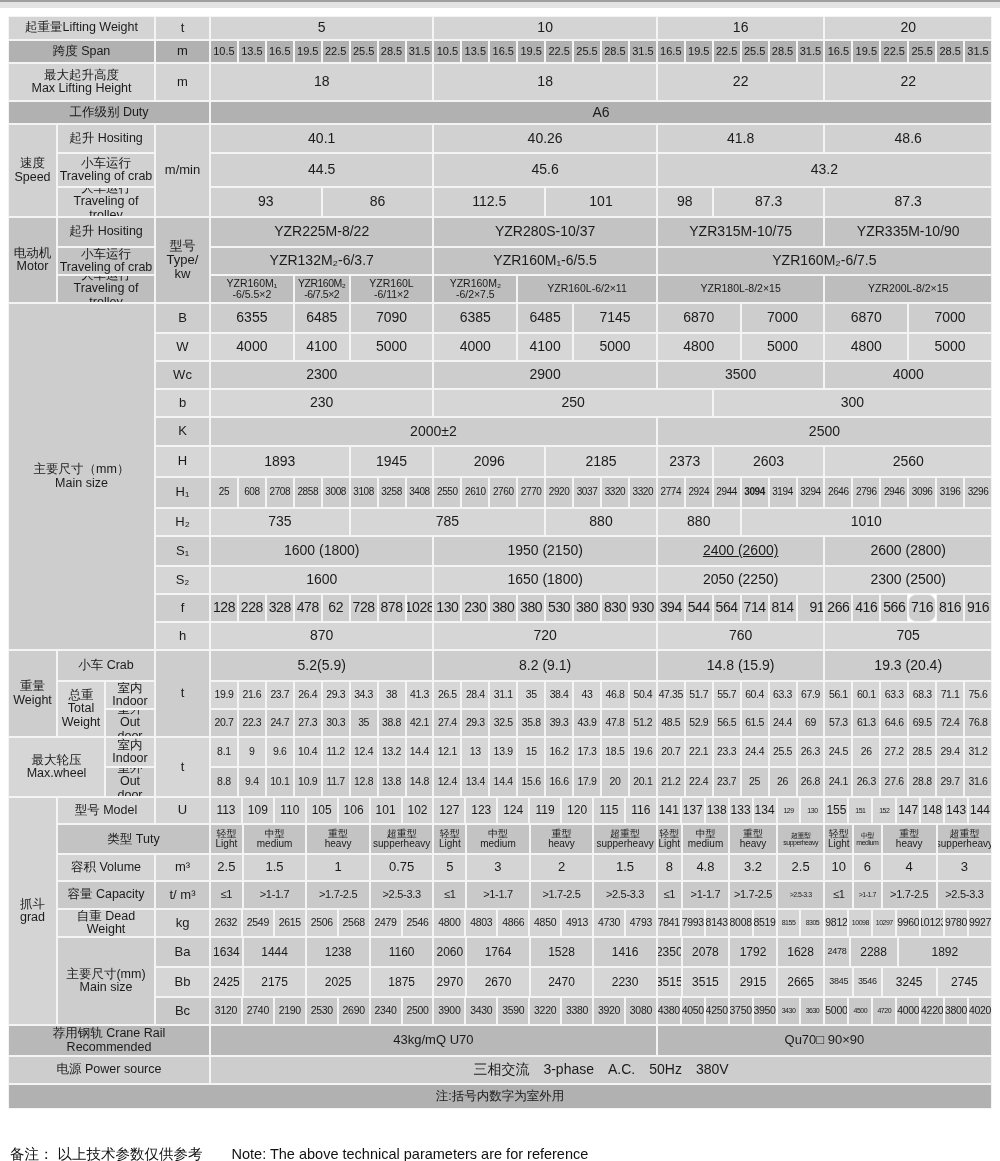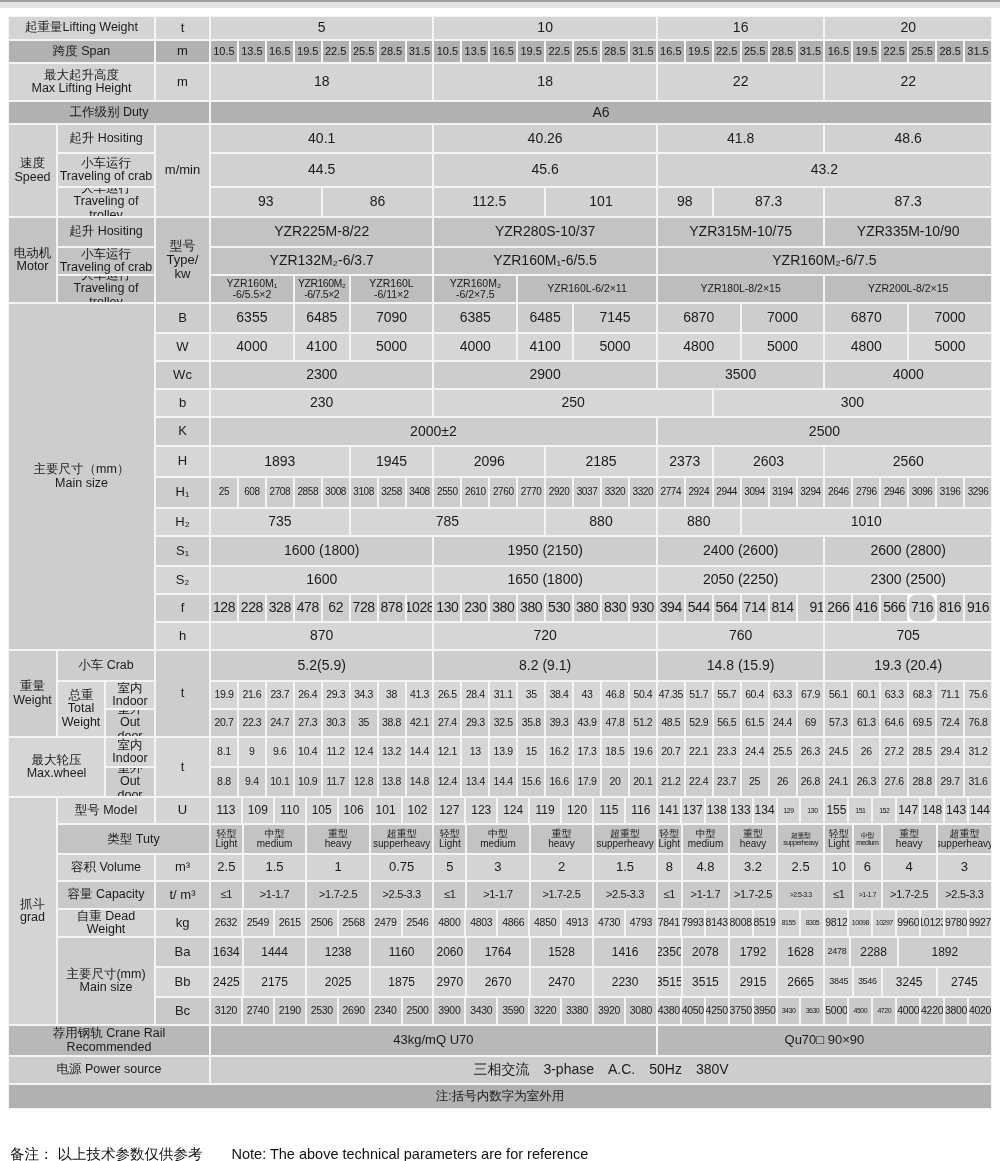--- a/index.html
+++ b/index.html
@@ -210,39 +210,39 @@
       <div class="cell" data-r="17" style="grid-area: 17 / 14 / auto / span 1;">2610</div>
       <div class="cell" data-r="17" style="grid-area: 17 / 15 / auto / span 1;">2760</div>
       <div class="cell" data-r="17" style="grid-area: 17 / 16 / auto / span 1;">2770</div>
       <div class="cell" data-r="17" style="grid-area: 17 / 17 / auto / span 1;">2920</div>
       <div class="cell" data-r="17" style="grid-area: 17 / 18 / auto / span 1;">3037</div>
       <div class="cell" data-r="17" style="grid-area: 17 / 19 / auto / span 1;">3320</div>
       <div class="cell" data-r="17" style="grid-area: 17 / 20 / auto / span 1;">3320</div>
       <div class="cell" data-r="17" style="grid-area: 17 / 21 / auto / span 1;">2774</div>
       <div class="cell" data-r="17" style="grid-area: 17 / 22 / auto / span 1;">2924</div>
       <div class="cell" data-r="17" style="grid-area: 17 / 23 / auto / span 1;">2944</div>
-      <div class="cell" data-r="17" style="grid-area: 17 / 24 / auto / span 1;">3094</div>
+      <div class="cell" data-r="17" style="grid-area: 17 / 24 / auto / span 1; font-weight: bold;">3094</div>
       <div class="cell" data-r="17" style="grid-area: 17 / 25 / auto / span 1;">3194</div>
       <div class="cell" data-r="17" style="grid-area: 17 / 26 / auto / span 1;">3294</div>
       <div class="cell" data-r="17" style="grid-area: 17 / 27 / auto / span 1;">2646</div>
       <div class="cell" data-r="17" style="grid-area: 17 / 28 / auto / span 1;">2796</div>
       <div class="cell" data-r="17" style="grid-area: 17 / 29 / auto / span 1;">2946</div>
       <div class="cell" data-r="17" style="grid-area: 17 / 30 / auto / span 1;">3096</div>
       <div class="cell" data-r="17" style="grid-area: 17 / 31 / auto / span 1;">3196</div>
       <div class="cell" data-r="17" style="grid-area: 17 / 32 / auto / span 1;">3296</div>
       <div class="cell u" data-r="18" style="grid-area: 18 / 4 / auto / span 1;">H₂</div>
       <div class="cell" data-r="18" style="grid-area: 18 / 5 / auto / span 5;">735</div>
       <div class="cell" data-r="18" style="grid-area: 18 / 10 / auto / span 7;">785</div>
       <div class="cell" data-r="18" style="grid-area: 18 / 17 / auto / span 4;">880</div>
       <div class="cell" data-r="18" style="grid-area: 18 / 21 / auto / span 3;">880</div>
       <div class="cell" data-r="18" style="grid-area: 18 / 24 / auto / span 9;">1010</div>
       <div class="cell u" data-r="19" style="grid-area: 19 / 4 / auto / span 1;">S₁</div>
       <div class="cell" data-r="19" style="grid-area: 19 / 5 / auto / span 8;">1600 (1800)</div>
       <div class="cell" data-r="19" style="grid-area: 19 / 13 / auto / span 8;">1950 (2150)</div>
-      <div class="cell" data-r="19" style="grid-area: 19 / 21 / auto / span 6;">2400 (2600)</div>
+      <div class="cell" data-r="19" style="grid-area: 19 / 21 / auto / span 6; text-decoration: underline;">2400 (2600)</div>
       <div class="cell" data-r="19" style="grid-area: 19 / 27 / auto / span 6;">2600 (2800)</div>
       <div class="cell u" data-r="20" style="grid-area: 20 / 4 / auto / span 1;">S₂</div>
       <div class="cell" data-r="20" style="grid-area: 20 / 5 / auto / span 8;">1600</div>
       <div class="cell" data-r="20" style="grid-area: 20 / 13 / auto / span 8;">1650 (1800)</div>
       <div class="cell" data-r="20" style="grid-area: 20 / 21 / auto / span 6;">2050 (2250)</div>
       <div class="cell" data-r="20" style="grid-area: 20 / 27 / auto / span 6;">2300 (2500)</div>
       <div class="cell u" data-r="21" style="grid-area: 21 / 4 / auto / span 1;">f</div>
       <div class="cell" data-r="21" style="grid-area: 21 / 5 / auto / span 1;">128</div>
       <div class="cell" data-r="21" style="grid-area: 21 / 6 / auto / span 1;">228</div>
       <div class="cell" data-r="21" style="grid-area: 21 / 7 / auto / span 1;">328</div>

